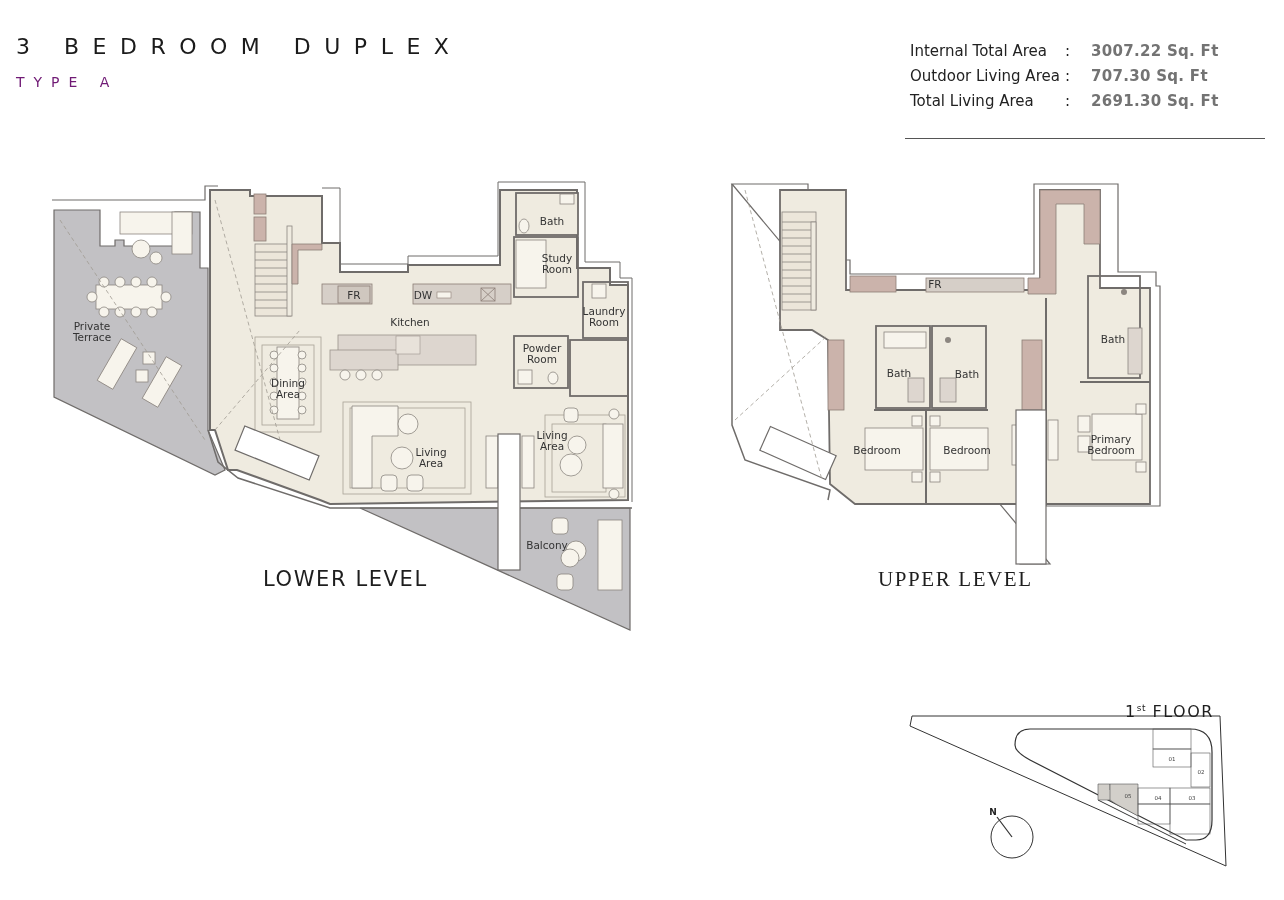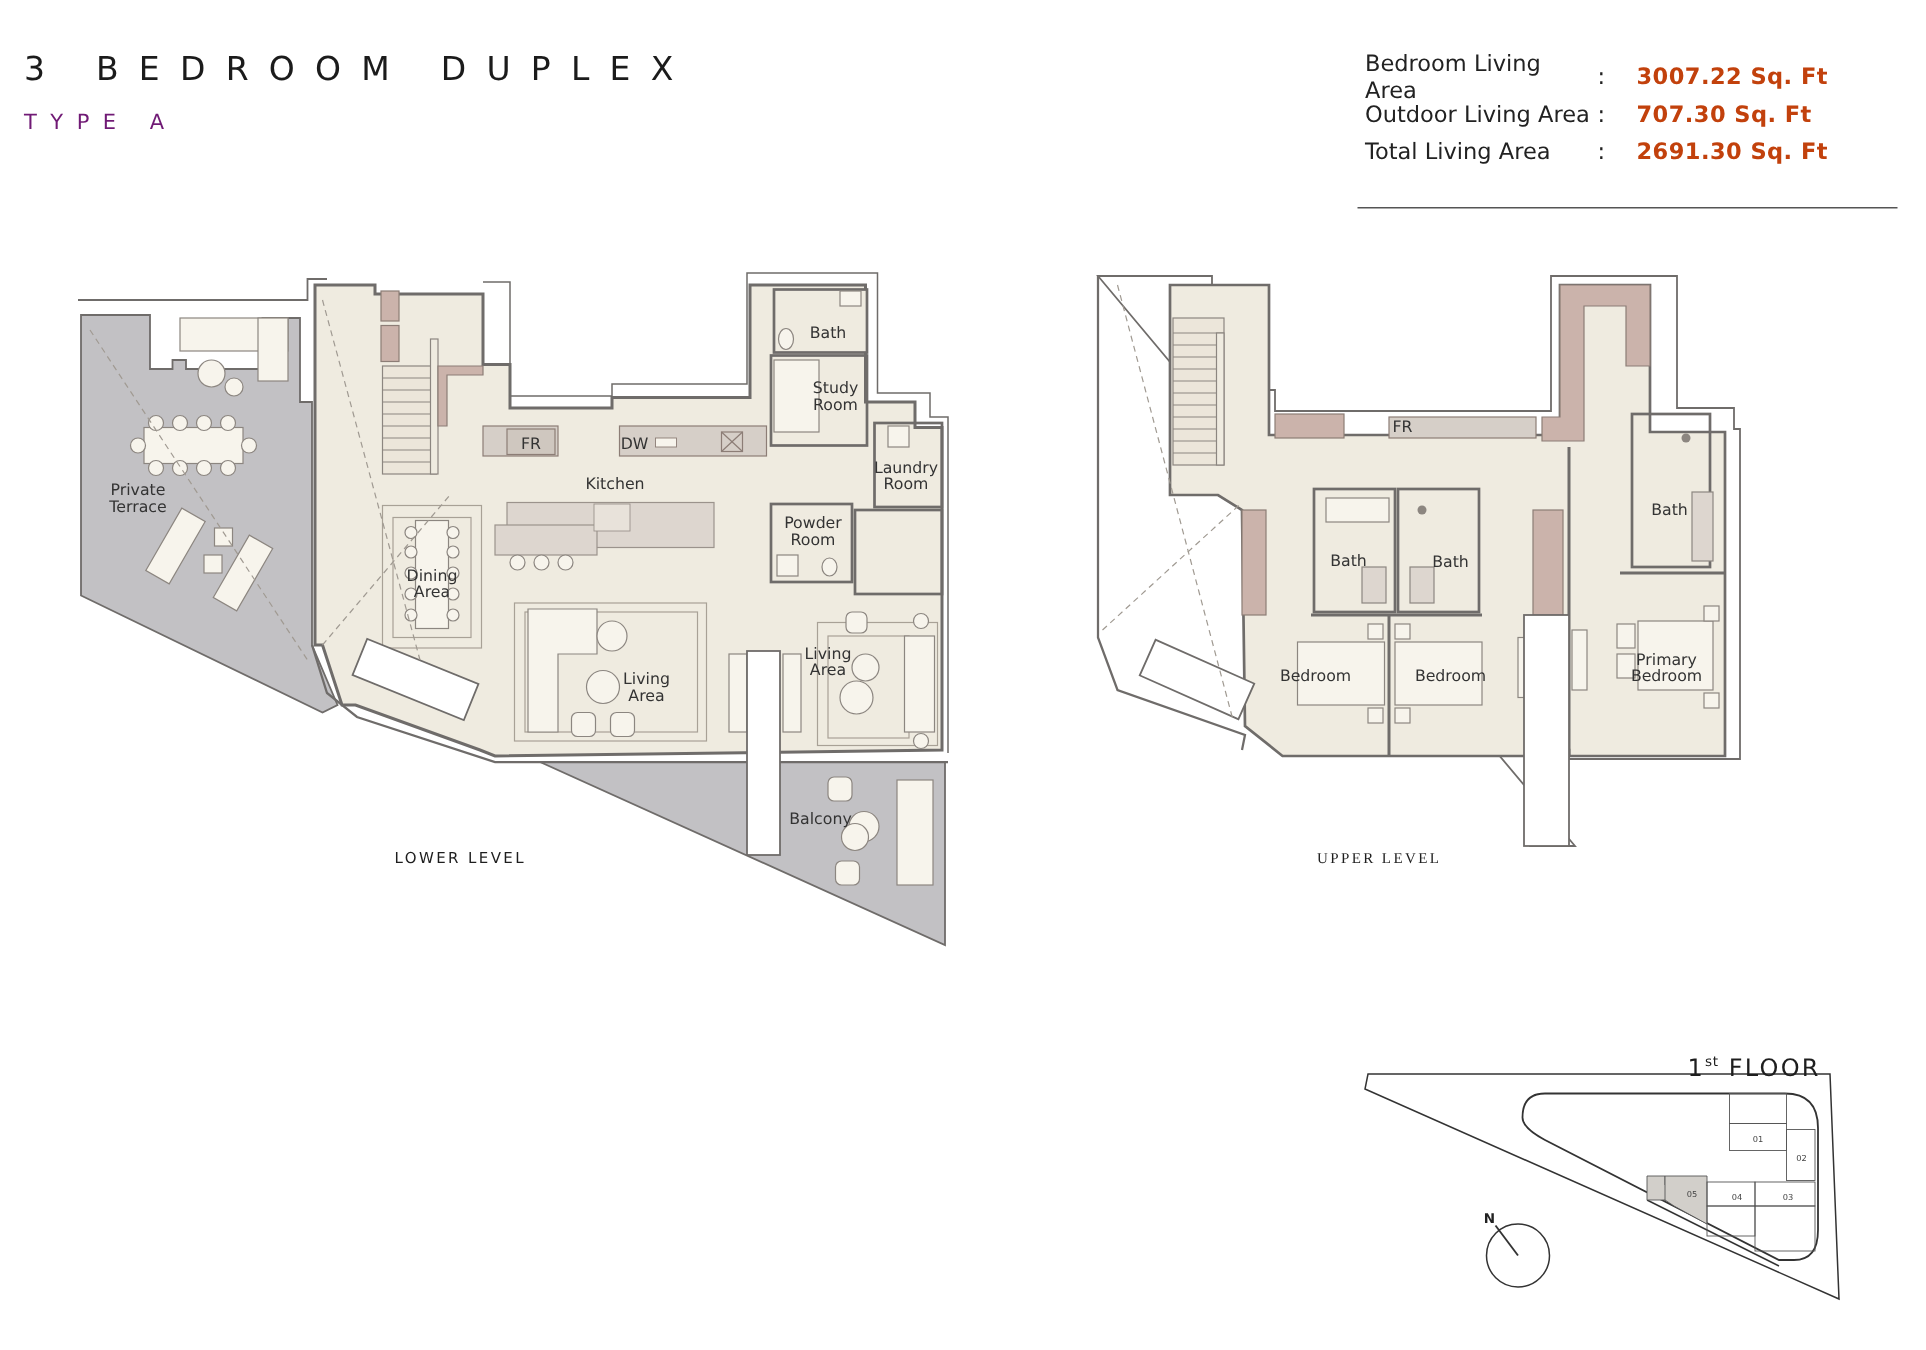--- a/index.html
+++ b/index.html
@@ -3,38 +3,38 @@
 <meta charset="utf-8">
 <style>
   html, body { margin:0; padding:0; background:#ffffff; }
   body { width:1284px; height:900px; position:relative; overflow:hidden; font-family:"DejaVu Sans", sans-serif; color:#1e1e1e; }
   .title { position:absolute; left:16px; top:34px; font-size:22px; letter-spacing:13.5px; font-weight:500; color:#1b1b1b; white-space:nowrap; }
   .subtitle { position:absolute; left:16px; top:74px; font-size:14px; letter-spacing:9px; color:#701a75; white-space:nowrap; }
   .areas { position:absolute; left:910px; top:38px; font-size:15px; }
   .area-row { display:flex; height:25px; align-items:center; }
   .area-label { width:155px; color:#222; }
   .area-colon { width:26px; color:#222; }
-  .area-value { font-weight:bold; color:#c2410c; letter-spacing:0.3px; }
+  .area-value { font-weight:bold; color:#737373; letter-spacing:0.3px; }
   .rule { position:absolute; left:905px; top:138px; width:360px; height:1px; background:#555; }
   .plan { position:absolute; left:0; top:0; }
-  .level-label { position:absolute; font-size:10px; letter-spacing:1.6px; color:#1e1e1e; white-space:nowrap;text-align:center; }
+  .level-label { position:absolute; font-size:21px; letter-spacing:1.6px; color:#1e1e1e; white-space:nowrap;text-align:center; }
   .floor-label { position:absolute; left:1125px; top:686px; font-size:16px; letter-spacing:1.5px; color:#1e1e1e; white-space:nowrap;margin-top:16px; }
   .floor-label sup { font-size:9px; letter-spacing:0.5px; }
   .room { font-family:"DejaVu Sans", sans-serif; font-size:10.5px; fill:#333; }
   .key { font-family:"DejaVu Sans", sans-serif; font-size:5.5px; fill:#444; }
 </style>
 </head>
 <body>
 
 <div class="title">3 BEDROOM DUPLEX</div>
 <div class="subtitle">TYPE A</div>
 
 <div class="areas">
   <div class="area-row">
-    <span class="area-label">Bedroom Living Area</span>
+    <span class="area-label">Internal Total Area</span>
     <span class="area-colon">:</span>
     <span class="area-value">3007.22 Sq. Ft</span>
   </div>
   <div class="area-row">
     <span class="area-label">Outdoor Living Area</span>
     <span class="area-colon">:</span>
     <span class="area-value">707.30 Sq. Ft</span>
   </div>
   <div class="area-row">
     <span class="area-label">Total Living Area</span>

